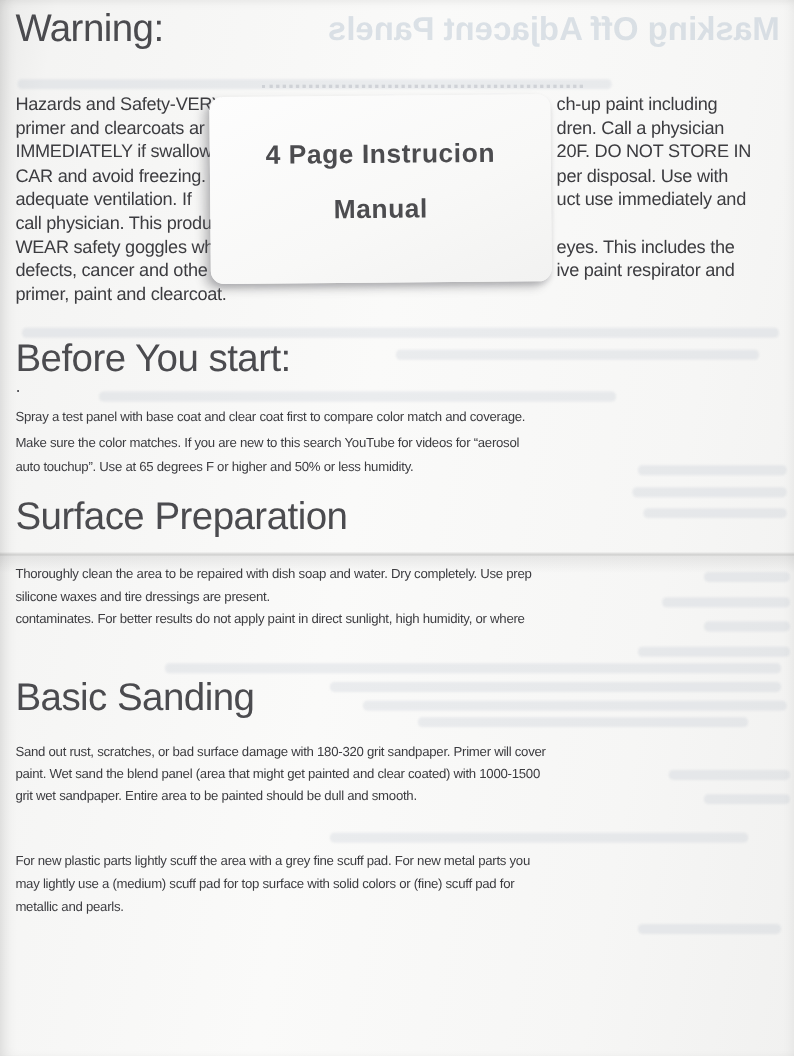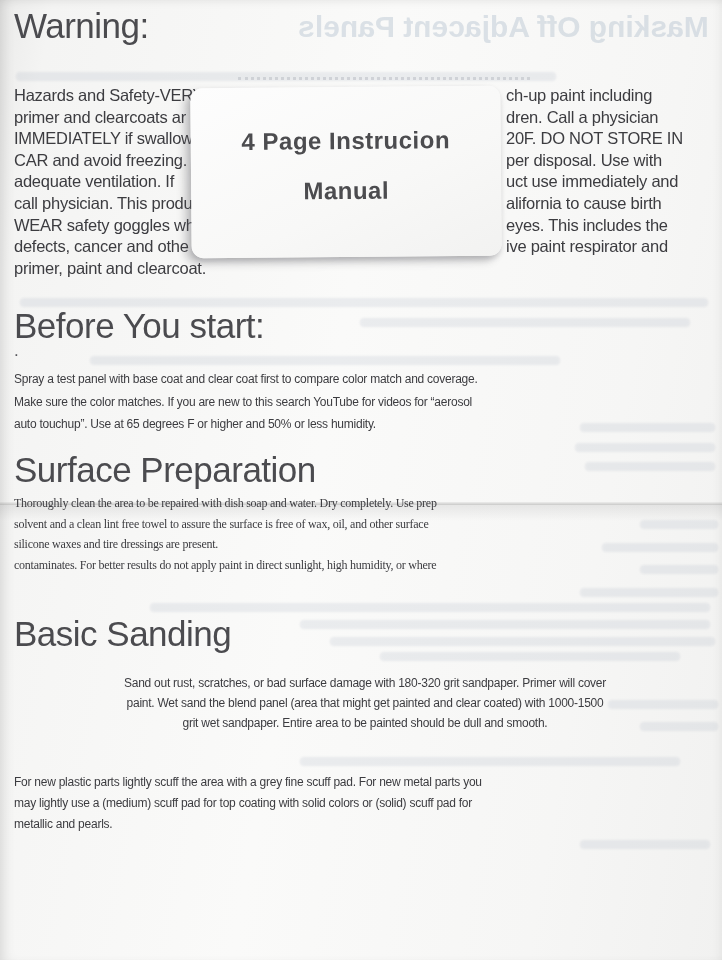--- a/index.html
+++ b/index.html
@@ -28,22 +28,22 @@
   .h-sanding{top:612px;}
 
   .warning-block{position:absolute;top:86px;left:14px;width:700px;font-size:16.5px;letter-spacing:-.25px;}
   .wline{position:relative;height:21.6px;white-space:nowrap;}
   .wl{position:absolute;left:0;}
   .wr{position:absolute;left:492px;}
 
   .para{position:absolute;left:14px;width:702px;font-size:12px;letter-spacing:-.25px;}
   .para .pline{white-space:nowrap;}
   .p-before{top:368px;}  .p-before .pline{line-height:22.6px;}
-  .p-surface{top:493px;font-family:Liberation Serif, serif;} .p-surface .pline{line-height:20.6px;}
-  .p-sanding{top:673px;text-align:center;} .p-sanding .pline{line-height:20px;}
+  .p-surface{top:511px;} .p-surface .pline{line-height:20.6px;}
+  .p-sanding{top:673px;} .p-sanding .pline{line-height:20px;}
   .p-scuff{top:772px;}   .p-scuff .pline{line-height:21px;}
 
   .sticker{
     position:absolute;left:191px;top:87px;width:310px;height:170px;
     background:linear-gradient(155deg,#fdfdfd 0%,#f8f8f7 60%,#f2f2f1 100%);
     border-radius:12px;
     box-shadow:-6px 5px 9px rgba(80,80,88,.32),0 3px 5px rgba(110,110,118,.22);
     transform:rotate(-.5deg);
     text-align:center;
   }
@@ -120,21 +120,20 @@
     <div class="wline">
       <span class="wl">CAR and avoid freezing.</span>
       <span class="wr">per disposal. Use with</span>
     </div>
     <div class="wline">
       <span class="wl">adequate ventilation. If</span>
       <span class="wr">uct use immediately and</span>
     </div>
     <div class="wline">
       <span class="wl">call physician. This produ</span>
-      <span class="wr">alifornia to cause birth</span>
     </div>
     <div class="wline">
       <span class="wl">WEAR safety goggles wh</span>
       <span class="wr">eyes. This includes the</span>
     </div>
     <div class="wline">
       <span class="wl">defects, cancer and othe</span>
       <span class="wr">ive paint respirator and</span>
     </div>
     <div class="wline">
@@ -156,31 +155,30 @@
     <div class="pline">Spray a test panel with base coat and clear coat first to compare color match and coverage.</div>
     <div class="pline">Make sure the color matches.  If you are new to this search YouTube for videos for “aerosol</div>
     <div class="pline">auto touchup”.  Use at 65 degrees F or higher and 50% or less humidity.</div>
   </div>
 
   <h1 class="heading h-surface">Surface Preparation</h1>
   <div class="seam"></div>
   <div class="seam-shadow"></div>
   <div class="para p-surface">
     <div class="pline">Thoroughly clean the area to be repaired with dish soap and water.  Dry completely. Use prep</div>
-    <div class="pline">solvent and a clean lint free towel to assure the surface is free of wax, oil, and other surface</div>
     <div class="pline">silicone waxes and tire dressings are present.</div>
     <div class="pline">contaminates. For better results do not apply paint in direct sunlight, high humidity, or where</div>
   </div>
 
   <h1 class="heading h-sanding">Basic Sanding</h1>
   <div class="para p-sanding">
     <div class="pline">Sand out rust, scratches, or bad surface damage with 180-320 grit sandpaper. Primer will cover</div>
     <div class="pline">paint. Wet sand the blend panel (area that might get painted and clear coated) with 1000-1500</div>
     <div class="pline">grit wet sandpaper. Entire area to be painted should be dull and smooth.</div>
   </div>
 
   <div class="para p-scuff">
     <div class="pline">For new plastic parts lightly scuff the area with a grey fine scuff pad. For new metal parts you</div>
-    <div class="pline">may lightly use a (medium) scuff pad for top coating with solid colors or (solid) scuff pad for</div>
+    <div class="pline">may lightly use a (medium) scuff pad for top surface with solid colors or (fine) scuff pad for</div>
     <div class="pline">metallic and pearls.</div>
   </div>
 
 </div>
 
 </body></html>

